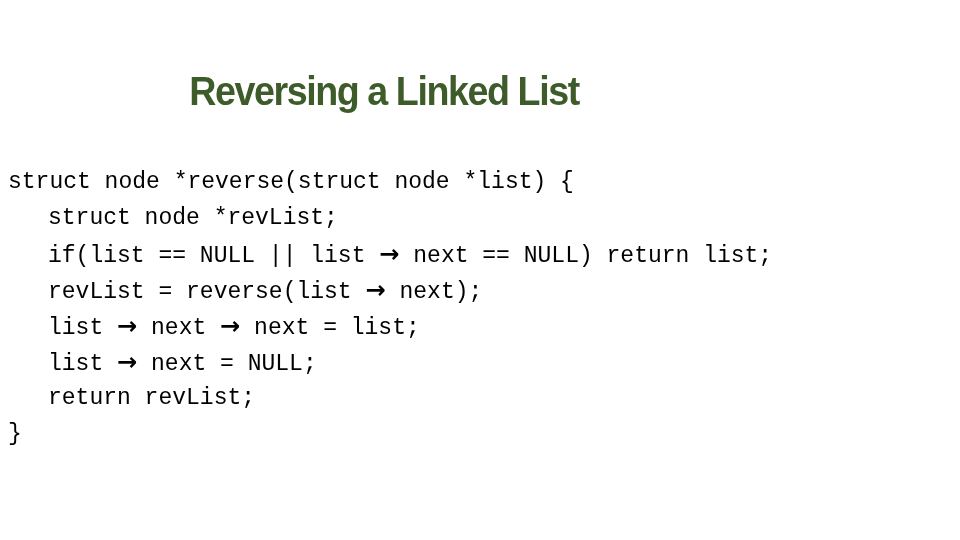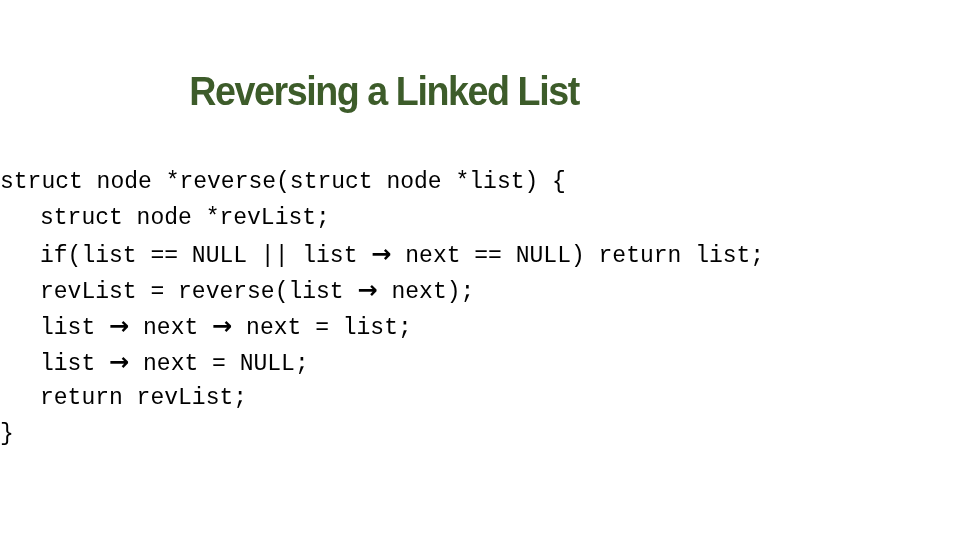--- a/index.html
+++ b/index.html
@@ -42,21 +42,21 @@
   }
   .bullet-glyph {
     display: inline-block;
     margin-right: 8px;
     font-size: 19px;
     vertical-align: 1px;
   }
   .code {
     position: absolute;
     top: 152px;
-    left: 0;
+    left: 8px;
     width: 944px;
     font-family: "Liberation Mono", "DejaVu Sans Mono", monospace;
     font-size: 23px;
     color: #000000;
     white-space: pre;
   }
   .code-line {
     height: 36px;
     line-height: 36px;
   }

